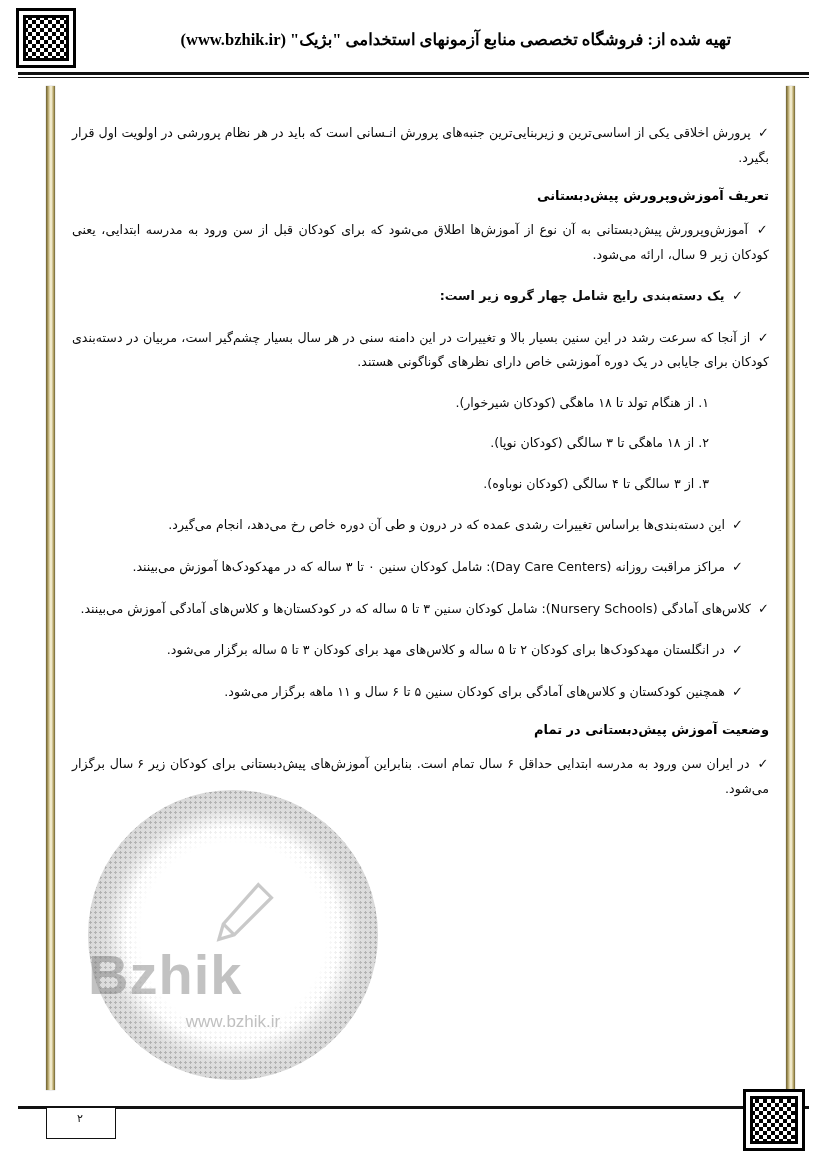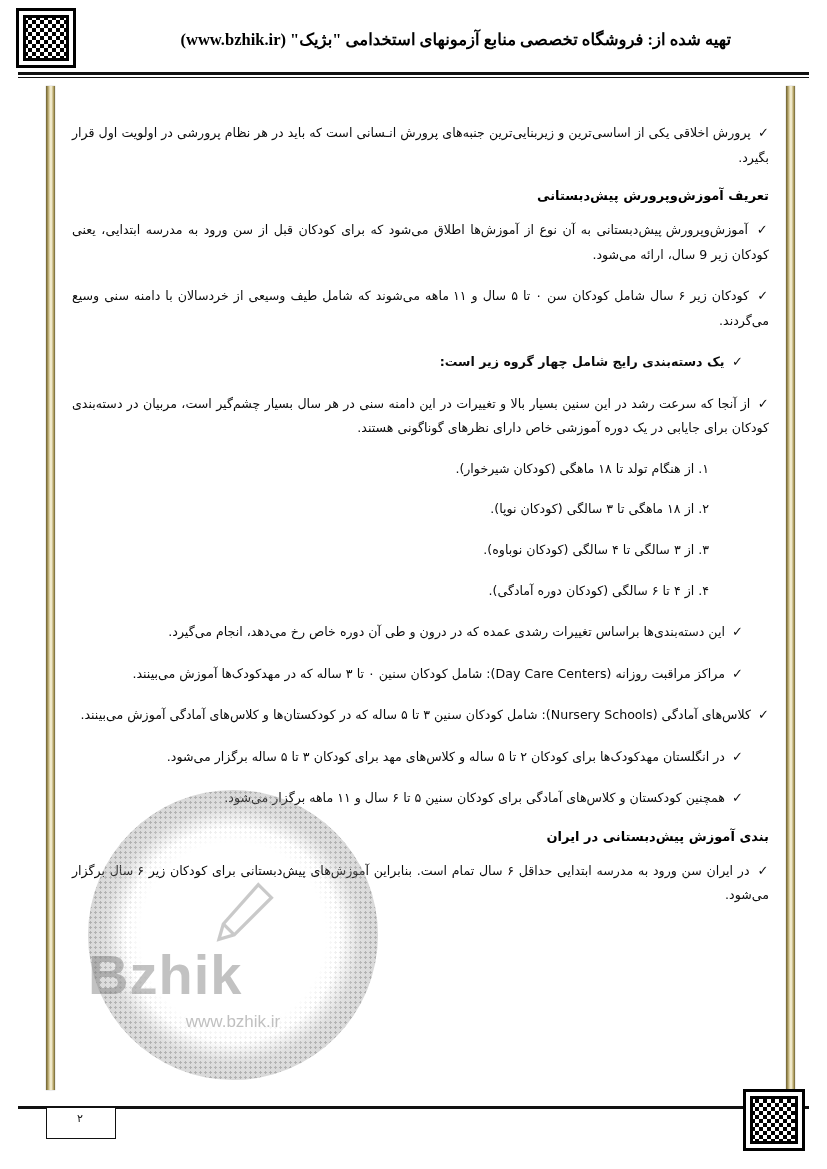--- a/index.html
+++ b/index.html
@@ -228,33 +228,31 @@
     <div class="header-rule"></div>
   </div>
 
   <div class="vbar right"></div>
   <div class="vbar left"></div>
 
   <div class="content" id="content-root">
       <p class="para"><span class="tick">✓ </span><span>پرورش اخلاقی یکی از اساسی‌ترین و زیربنایی‌ترین جنبه‌های پرورش انـسانی است که باید در هر نظام پرورشی در اولویت اول قرار بگیرد.</span></p>
       <p class="heading">تعریف آموزش‌وپرورش پیش‌دبستانی</p>
       <p class="para"><span class="tick">✓ </span><span>آموزش‌وپرورش پیش‌دبستانی به آن نوع از آموزش‌ها اطلاق می‌شود که برای کودکان قبل از سن ورود به مدرسه ابتدایی، یعنی کودکان زیر 9 سال، ارائه می‌شود.</span></p>
-      <p class="para"><span class="tick">✓ </span><span>کودکان زیر ۶ سال شامل کودکان سن ۰ تا ۵ سال و ۱۱ ماهه می‌شوند که شامل طیف وسیعی از خردسالان با دامنه سنی وسیع می‌گردند.</span></p>
       <p class="para indent-1" style="font-weight: bold;"><span class="tick">✓ </span><span>یک دسته‌بندی رایج شامل چهار گروه زیر است:</span></p>
       <p class="para"><span class="tick">✓ </span><span>از آنجا که سرعت رشد در این سنین بسیار بالا و تغییرات در این دامنه سنی در هر سال بسیار چشم‌گیر است، مربیان در دسته‌بندی کودکان برای جایابی در یک دوره آموزشی خاص دارای نظرهای گوناگونی هستند.</span></p>
       <p class="para indent-2">۱. از هنگام تولد تا ۱۸ ماهگی (کودکان شیرخوار).</p>
       <p class="para indent-2">۲. از ۱۸ ماهگی تا ۳ سالگی (کودکان نوپا).</p>
       <p class="para indent-2">۳. از ۳ سالگی تا ۴ سالگی (کودکان نوباوه).</p>
-      <p class="para indent-2">۴. از ۴ تا ۶ سالگی (کودکان دوره آمادگی).</p>
       <p class="para indent-1"><span class="tick">✓ </span><span>این دسته‌بندی‌ها براساس تغییرات رشدی عمده که در درون و طی آن دوره خاص رخ می‌دهد، انجام می‌گیرد.</span></p>
       <p class="para indent-1"><span class="tick">✓ </span><span>مراکز مراقبت روزانه (Day Care Centers): شامل کودکان سنین ۰ تا ۳ ساله که در مهدکودک‌ها آموزش می‌بینند.</span></p>
       <p class="para"><span class="tick">✓ </span><span>کلاس‌های آمادگی (Nursery Schools): شامل کودکان سنین ۳ تا ۵ ساله که در کودکستان‌ها و کلاس‌های آمادگی آموزش می‌بینند.</span></p>
       <p class="para indent-1"><span class="tick">✓ </span><span>در انگلستان مهدکودک‌ها برای کودکان ۲ تا ۵ ساله و کلاس‌های مهد برای کودکان ۳ تا ۵ ساله برگزار می‌شود.</span></p>
       <p class="para indent-1"><span class="tick">✓ </span><span>همچنین کودکستان و کلاس‌های آمادگی برای کودکان سنین ۵ تا ۶ سال و ۱۱ ماهه برگزار می‌شود.</span></p>
-      <p class="heading">بندی آموزش پیش‌دبستانی در ایران</p>
+      <p class="heading">وضعیت آموزش پیش‌دبستانی در تمام</p>
       <p class="para"><span class="tick">✓ </span><span>در ایران سن ورود به مدرسه ابتدایی حداقل ۶ سال تمام است. بنابراین آموزش‌های پیش‌دبستانی برای کودکان زیر ۶ سال برگزار می‌شود.</span></p>
     </div>
 
   <div class="watermark">
     <div class="wm-circle"></div>
     <div class="wm-dots"></div>
     <svg class="wm-pencil" viewBox="0 0 64 64">
       <path d="M46 6 L58 18 L24 52 L10 56 L14 42 Z" fill="none" stroke="#8a8a8a" stroke-width="3"></path>
       <path d="M14 42 L24 52" fill="none" stroke="#8a8a8a" stroke-width="3"></path>
     </svg>

